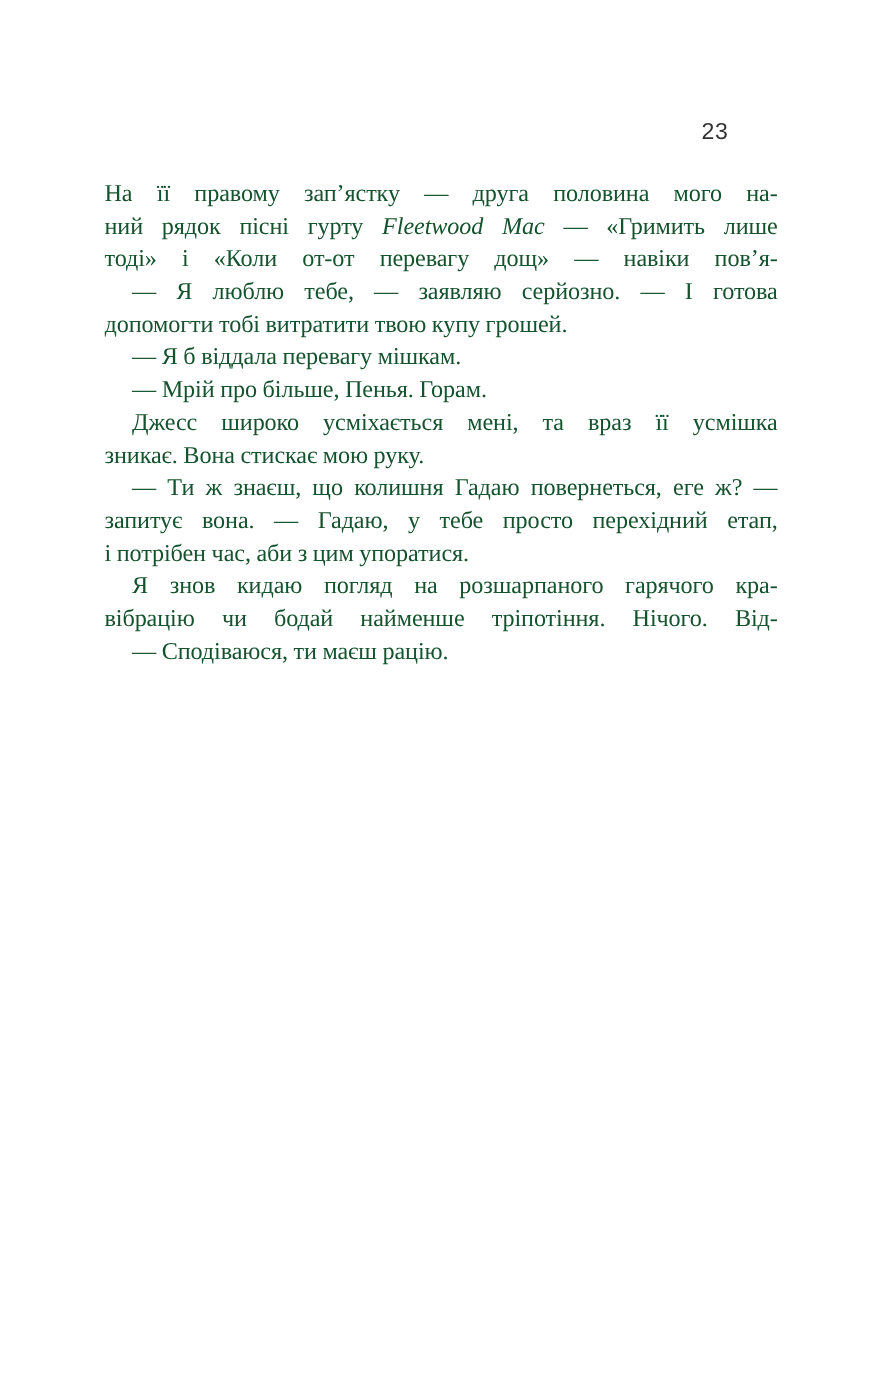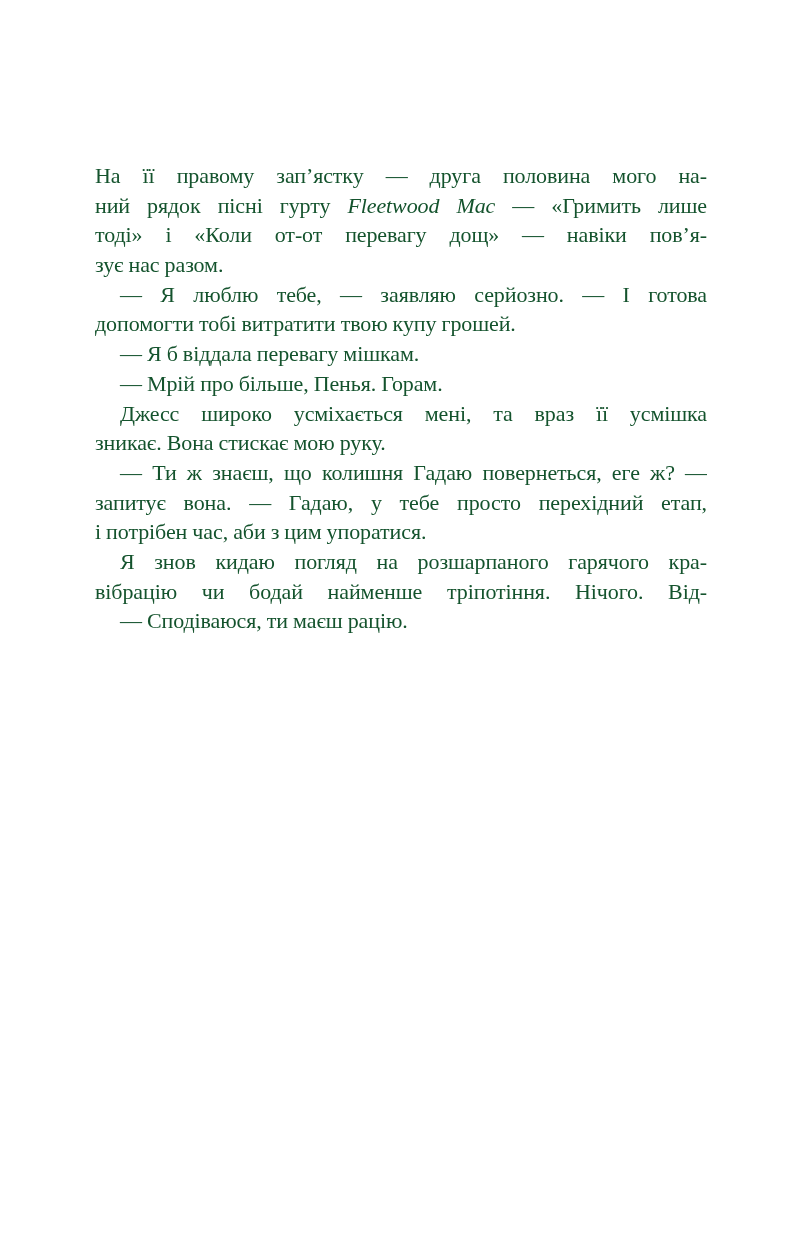--- a/index.html
+++ b/index.html
@@ -51,26 +51,26 @@
   }
   .line.indent {
     padding-left: 25px;
   }
   .seg.italic { font-style: italic; }
 </style>
 </head>
 <body>
 
 <div class="book-page">
+  <div class="page-number">23</div>
   <div class="page-text">
       <div class="paragraph">
         <div class="line"><span class="seg">На її правому зап’ястку — друга половина мого на-</span></div>
         <div class="line"><span class="seg">ний рядок пісні гурту </span><span class="seg italic">Fleetwood Mac</span><span class="seg"> — «Гримить лише</span></div>
         <div class="line"><span class="seg">тоді» і «Коли от-от перевагу дощ» — навіки пов’я-</span></div>
-        <div class="line last"><span class="seg">зує нас разом.</span></div>
       </div>
       <div class="paragraph">
         <div class="line indent"><span class="seg">— Я люблю тебе, — заявляю серйозно. — І готова</span></div>
         <div class="line last"><span class="seg">допомогти тобі витратити твою купу грошей.</span></div>
       </div>
       <div class="paragraph">
         <div class="line last indent"><span class="seg">— Я б віддала перевагу мішкам.</span></div>
       </div>
       <div class="paragraph">
         <div class="line last indent"><span class="seg">— Мрій про більше, Пенья. Горам.</span></div>

